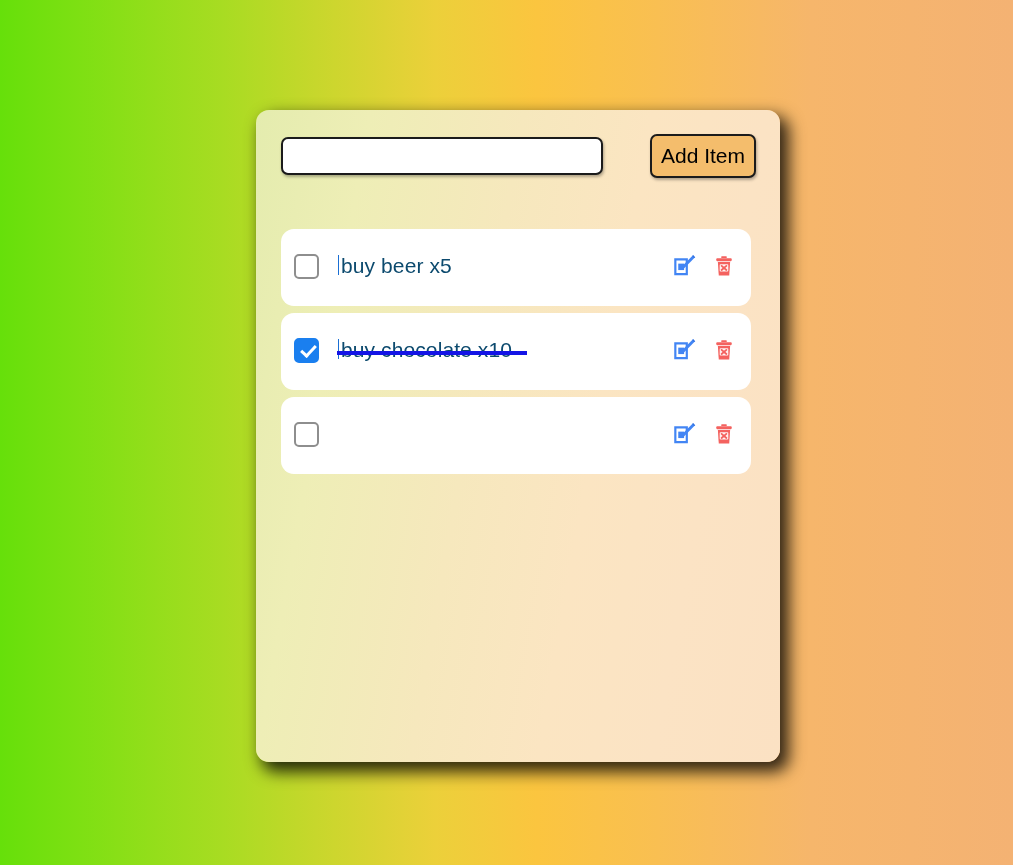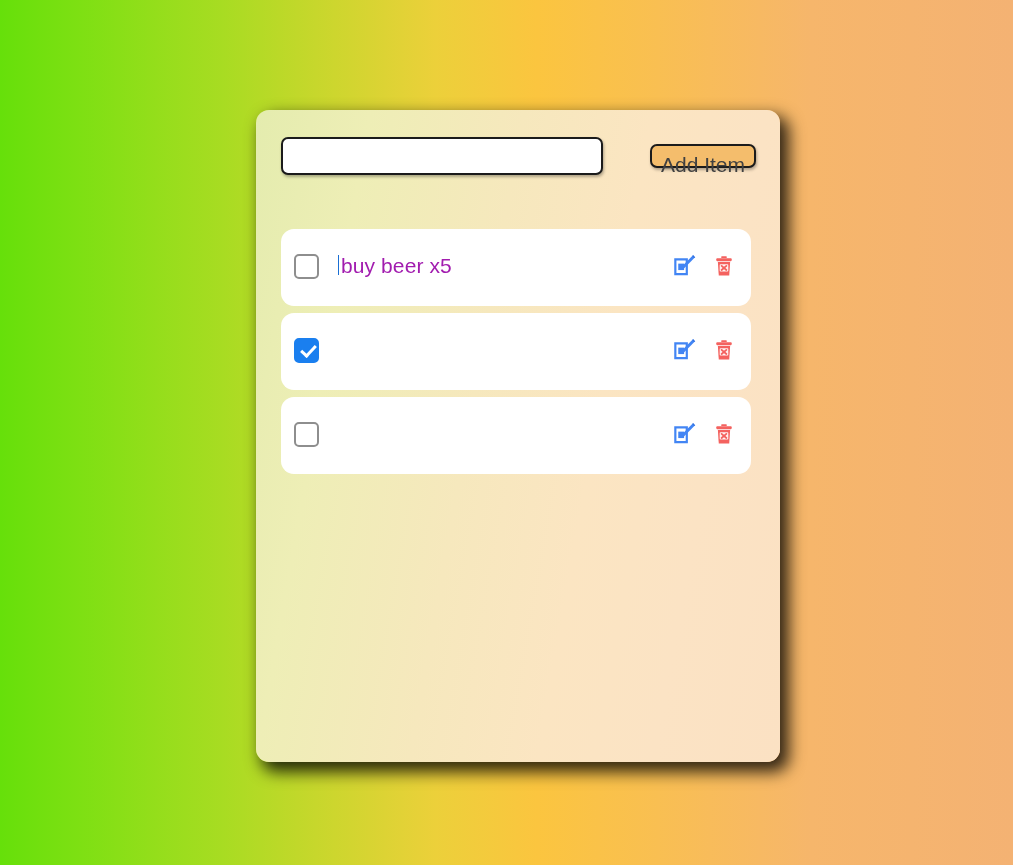--- a/index.html
+++ b/index.html
@@ -63,29 +63,29 @@
     background: #ffffff;
     font-family: "Liberation Sans", sans-serif;
     font-size: 17px;
     color: #111;
     padding: 0 8px;
     outline: none;
     box-shadow: 1px 2px 3px rgba(0,0,0,0.30);
   }
   #add-item-button {
     margin-left: auto;
-    height: 24px;
-    padding: 8px 9px 2px 9px;
+    height: 44px;
+    padding: 0 9px 2px 9px;
     border: 2.2px solid #1b1b1b;
     border-radius: 7px;
     background: #f4bd6c;
     font-family: "Liberation Sans", sans-serif;
     font-size: 21px;
     line-height: 1;
-    color: #404040;
+    color: #000000;
     cursor: pointer;
     box-shadow: 1px 2px 3px rgba(0,0,0,0.30);
     white-space: nowrap;
   }
 
   
   #item-list {
     position: absolute;
     left: 25px;
     top: 119px;
@@ -130,21 +130,21 @@
     border: solid #ffffff;
     border-width: 0 3.2px 3.2px 0;
     transform: rotate(43deg);
   }
 
   
   .row-label {
     position: relative;
     margin-left: 22px;
     font-size: 21px;
-    color: #a21caf;
+    color: #0c4a6e;
     font-family: "Liberation Sans", sans-serif;
     letter-spacing: 0.1px;
     white-space: nowrap;
     margin-top: -3px;
   }
   .row-label::before {
     content: "";
     position: absolute;
     left: -3px;
     top: 1px;
@@ -213,20 +213,21 @@
             <rect x="7.3" y="10.0" width="9.4" height="8.0" rx="1.0" fill="#ffffff" opacity="0.92"></rect>
             <path d="M9.4 11.9 L14.6 16.3 M14.6 11.9 L9.4 16.3" stroke="#f4625f" stroke-width="2.0" stroke-linecap="round"></path>
           </svg>
         </span>
       </button>
     </div>
   </div>
 
   <div class="todo-row done">
     <div class="cb checked"></div>
+    <span class="row-label">buy chocolate x10</span>
     <div class="actions">
       <button class="icon-btn">
         <span>
           <svg width="25" height="25" viewBox="0 0 24 24" fill="none">
             <path d="M3.2 6.2 H14.2 V20.2 H3.2 Z" stroke="#4285f4" stroke-width="2.1" fill="none"></path>
             <path d="M6.0 10.2 H11.6 V16.4 H6.0 Z" fill="#4285f4"></path>
             <path d="M19.9 2.4 l2.0 2.0 -10.2 10.2 -2.9 0.9 0.9 -2.9 Z" fill="#4285f4"></path>
             <path d="M19.9 2.4 l2.0 2.0" stroke="#2f6fe0" stroke-width="1.2"></path>
           </svg>
         </span>

